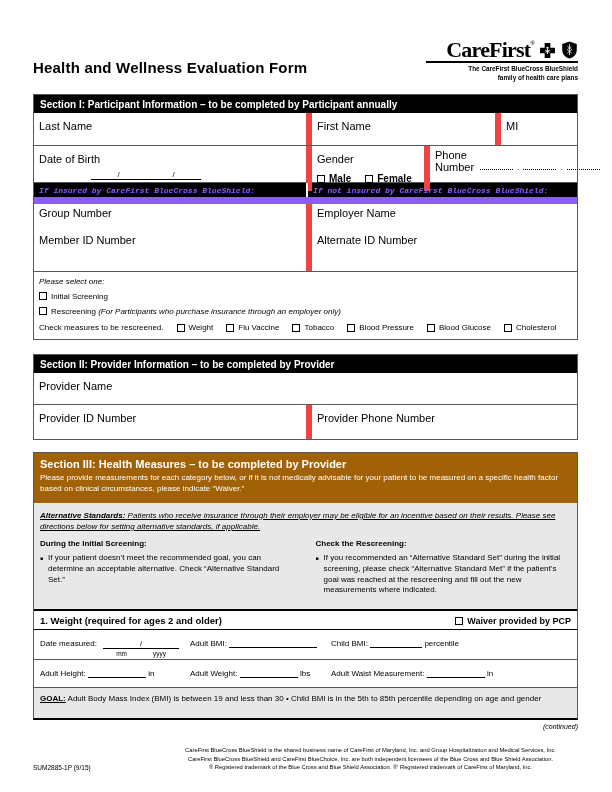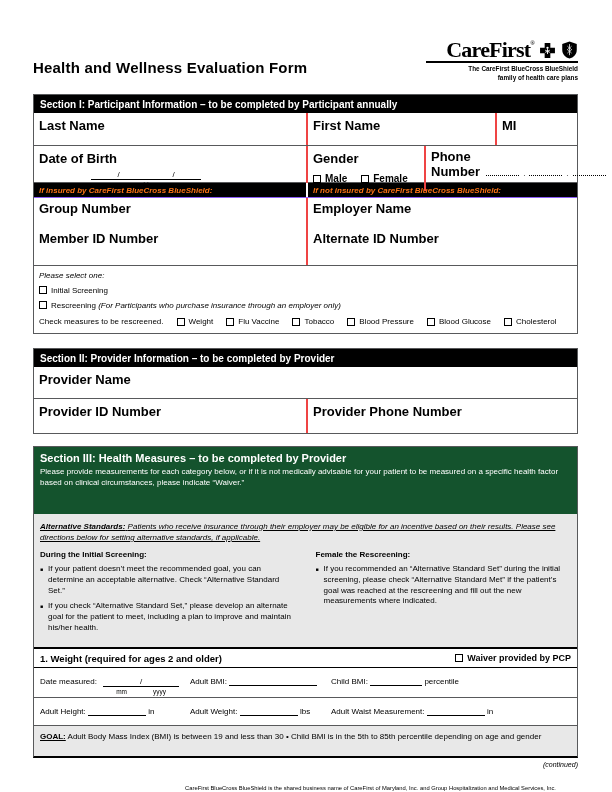--- a/index.html
+++ b/index.html
@@ -13,31 +13,31 @@
   .logo { width:152px; text-align:right; }
   .logo-top { display:flex; align-items:center; justify-content:flex-end; gap:5px; border-bottom:2px solid #000; padding-bottom:2px; }
   .wordmark { font-family:"Liberation Serif",serif; font-weight:bold; font-size:22px; line-height:.85; letter-spacing:-.8px; }
   .reg { font-size:6px; vertical-align:top; }
   .logo-top svg { display:block; }
   .tagline { font-size:6.4px; font-weight:bold; line-height:1.3; margin-top:2px; }
 
   
   .bar { background:#000; color:#fff; font-weight:bold; font-size:10px; padding:4px 6px 3px; }
   .box { border:1px solid #58595b; }
-  .lbl { font-size:13px; font-weight:bold; }
+  .lbl { font-size:11px; font-weight:normal; }
   .cell { padding:3px 5px; }
   .cb { display:inline-block; width:8px; height:8px; border:1px solid #000; background:#fff; vertical-align:-1px; margin-right:4px; flex:none; }
   .bl { display:inline-block; border-bottom:1px solid #000; height:9px; vertical-align:bottom; }
 
   
   .row { display:grid; border-bottom:1px solid #58595b; }
-  .row > .cell + .cell { border-left:2px solid #ef4444; }
+  .row > .cell + .cell { border-left:6px solid #ef4444; }
   .r-name { grid-template-columns:272px 189px auto; height:33px; }
   .r-dob  { grid-template-columns:272px 118px auto; height:37px; }
-  .subbar { display:grid; grid-template-columns:272px auto; background:#000; color:#f97316; border-bottom:1px solid #8b5cf6; }
+  .subbar { display:grid; grid-template-columns:272px auto; background:#000; color:#8b5cf6; border-bottom:7px solid #8b5cf6;font-family:Liberation Mono, monospace; }
   .subbar .cell { font-size:8px; font-style:italic; font-weight:bold; padding:3px 5px 2px; }
   .subbar .cell + .cell { border-left:2px solid #fff; }
   .r-ids { grid-template-columns:272px auto; height:68px; }
   .r-ids .lbl { display:block; }
   .r-ids .lbl + .lbl { margin-top:15px; }
   .r-select { padding:5px 5px 7px; font-size:8px; border-bottom:none; display:block; }
   .r-select .sel-line { margin-bottom:6px; }
   .ital { font-style:italic; }
   .cbl { font-weight:normal; }
   .measures { display:flex; align-items:center; flex-wrap:nowrap; gap:0; margin-top:7px; }
@@ -51,21 +51,21 @@
   .dots { display:inline-block; width:33px; border-bottom:1px dotted #000; height:8px; }
   .dotsep { font-size:8px; line-height:4px; }
 
   
   .sec2 { margin-top:14px; }
   .r-pname { grid-template-columns:auto; height:32px; }
   .r-pid { grid-template-columns:272px auto; height:34px; border-bottom:none; }
 
   
   .sec3 { margin-top:12px; border-bottom:2px solid #000; }
-  .s3head { background:#14532d; color:#fff; padding:5px 6px 25px; }
+  .s3head { background:#a16207; color:#fff; padding:5px 6px 8px; }
   .s3head .t { font-size:11px; font-weight:bold; margin-bottom:3px; }
   .s3head .d { font-size:8px; line-height:1.35; }
   .s3gray { background:#e8e8e8; padding:7px 6px 8px; font-size:8px; }
   .altpara { font-style:italic; line-height:1.4; margin-bottom:7px;text-decoration:underline; }
   .cols { display:grid; grid-template-columns:1fr 1fr; column-gap:20px; }
   .colhead { font-weight:bold; margin-bottom:5px; }
   .bullet { display:flex; gap:5px; margin-bottom:5px; line-height:1.35; }
   .sq { font-size:5px; line-height:11px; flex:none; }
   .wt-bar { display:flex; justify-content:space-between; align-items:center; border-top:2px solid #000; border-bottom:1.5px solid #000; background:#fff; padding:4px 6px 3px; }
   .wt-title { font-size:9.5px; font-weight:bold; }
@@ -244,27 +244,23 @@
         <b>Alternative Standards:</b>
         <span>Patients who receive insurance through their employer may be eligible for an incentive based on their results. Please see directions below for setting alternative standards, if applicable.</span>
       </div>
       <div class="cols">
         <div>
           <div class="colhead">During the Initial Screening:</div>
           <div class="bullet">
               <span class="sq">■</span>
               <span>If your patient doesn’t meet the recommended goal, you can determine an acceptable alternative. Check “Alternative Standard Set.”</span>
             </div>
-          <div class="bullet">
-              <span class="sq">■</span>
-              <span>If you check “Alternative Standard Set,” please develop an alternate goal for the patient to meet, including a plan to improve and maintain his/her health.</span>
-            </div>
         </div>
         <div>
-          <div class="colhead">Female the Rescreening:</div>
+          <div class="colhead">Check the Rescreening:</div>
           <div class="bullet">
               <span class="sq">■</span>
               <span>If you recommended an “Alternative Standard Set” during the initial screening, please check “Alternative Standard Met” if the patient’s goal was reached at the rescreening and fill out the new measurements where indicated.</span>
             </div>
         </div>
       </div>
     </div>
 
     <div class="wt-bar">
       <span class="wt-title">1. Weight (required for ages 2 and older)</span>

